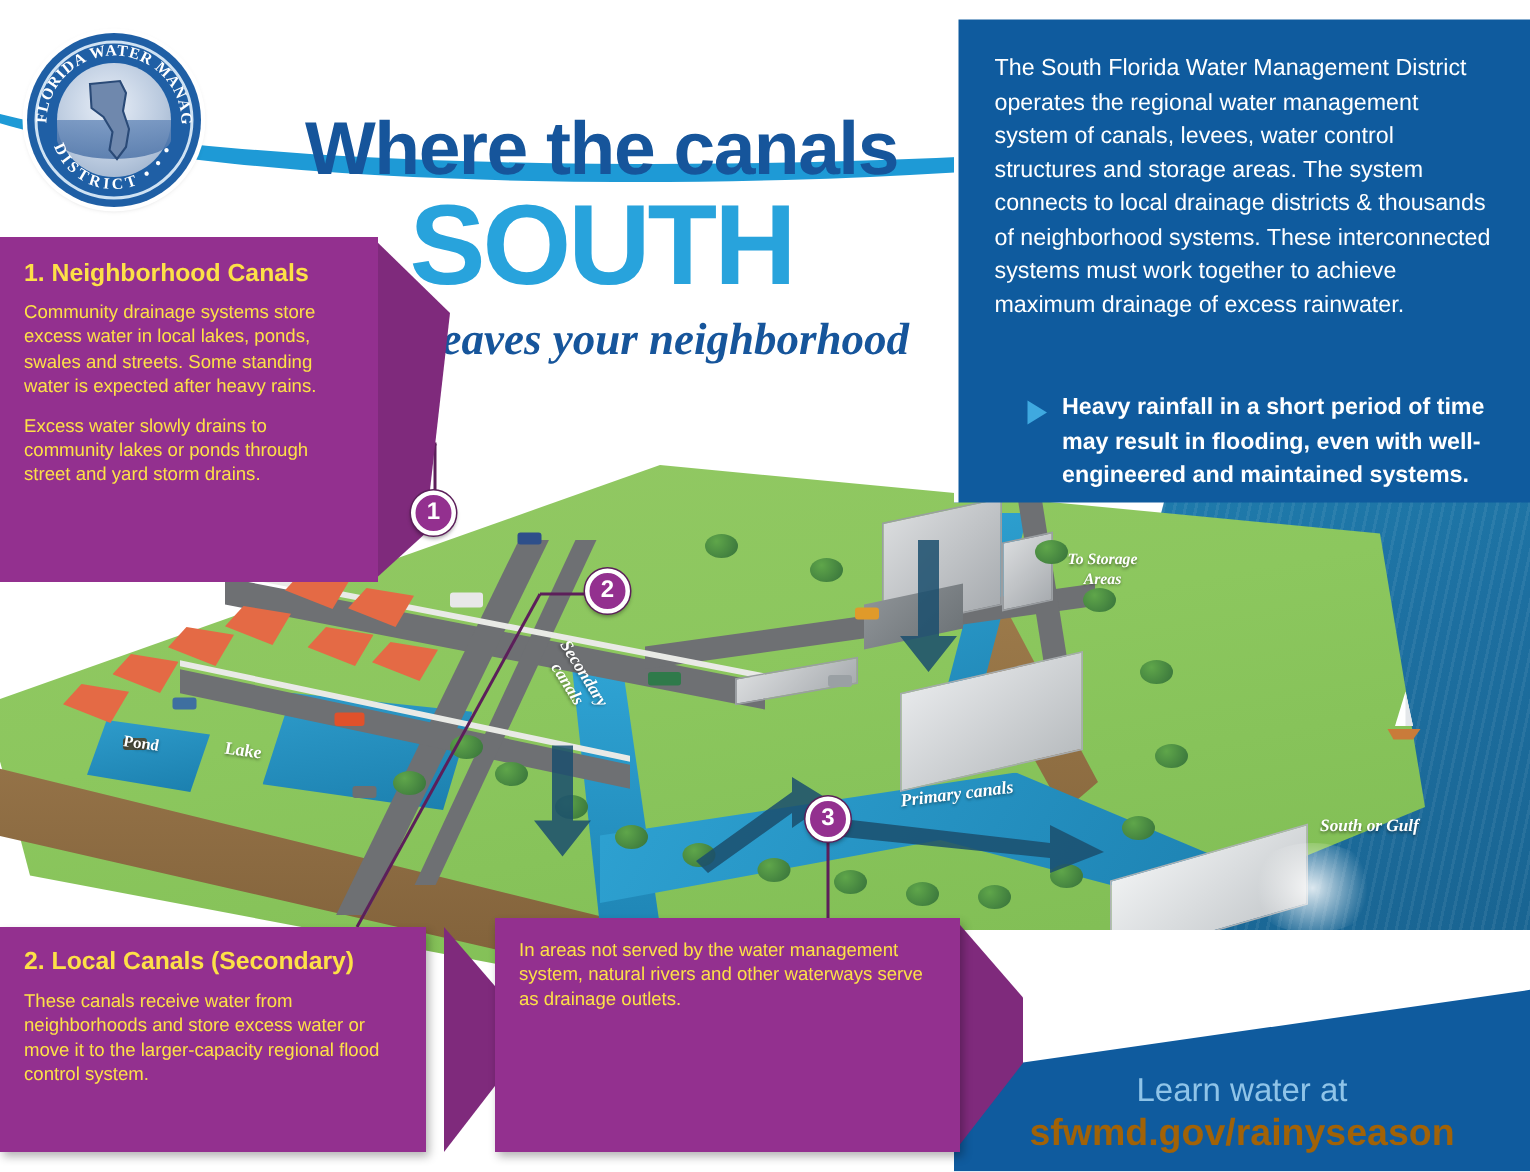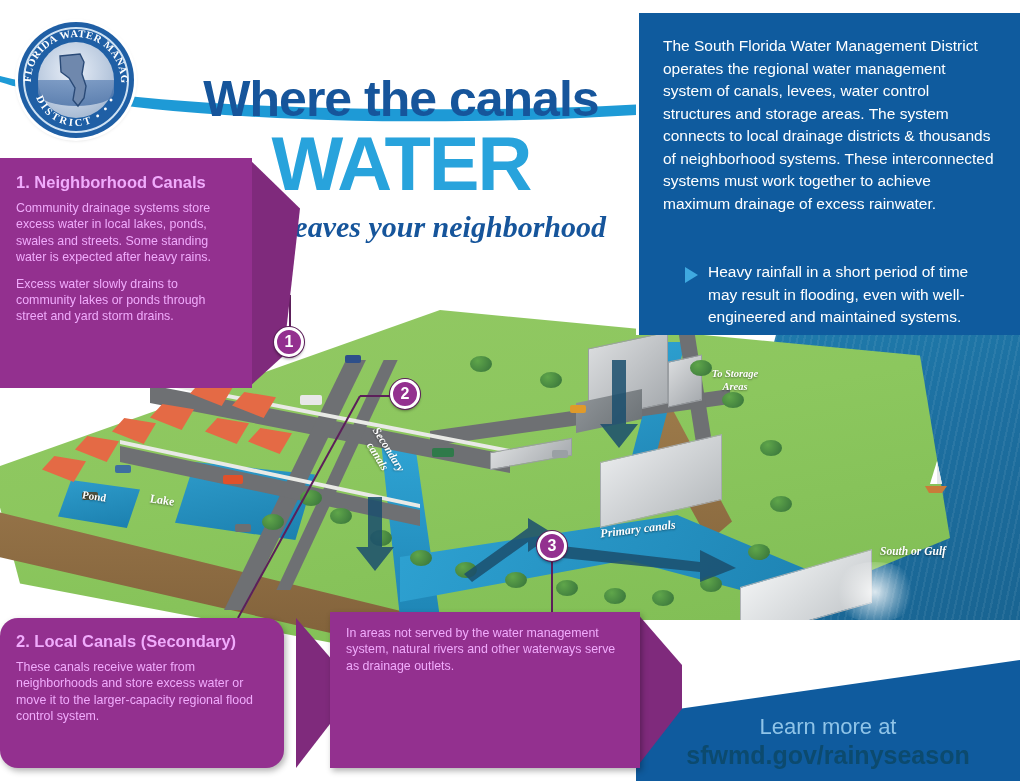--- a/index.html
+++ b/index.html
@@ -39,29 +39,29 @@
 
   
   .rpanel{position:absolute;left:636px;top:10px;width:384px;height:325px;background:#0f5b9e;
           border-left:3px solid #ffffff;border-top:3px solid #ffffff;box-sizing:border-box;}
   .rpanel p{margin:0;color:#ffffff;font-size:15.5px;line-height:22.5px;
             font-family:"Liberation Sans",sans-serif;}
   .rp-body{position:absolute;left:24px;top:22px;right:24px;}
   .rp-bullet{position:absolute;left:46px;top:248px;right:22px;display:flex;gap:10px;}
   .bullet-tri{flex:0 0 auto;margin-top:6px;width:0;height:0;border-left:13px solid #3fa9e0;
               border-top:8px solid transparent;border-bottom:8px solid transparent;}
-  .rp-bullet p{font-size:15.5px;line-height:22.5px;}
+  .rp-bullet p{font-size:15.5px;line-height:22.5px;font-weight:bold;}
 
   
   .bpanel{position:absolute;left:636px;top:620px;width:384px;height:161px;background:#0f5b9e;}
   .bpanel-cut{position:absolute;left:636px;top:620px;width:384px;height:95px;
         background:#ffffff;clip-path:polygon(0 0,100% 0,100% 42%,0 100%);}
   .learn{position:absolute;left:636px;top:714px;width:384px;text-align:center;}
   .learn .l1{color:#8fc4e8;font-size:22px;line-height:26px;font-family:"Liberation Sans",sans-serif;}
-  .learn .l2{color:#0c4a6e;font-size:25px;line-height:30px;font-weight:bold;
+  .learn .l2{color:#a16207;font-size:25px;line-height:30px;font-weight:bold;
         font-family:"Liberation Sans",sans-serif;}
 
   
   .map{position:absolute;left:0;top:300px;width:1020px;height:420px;overflow:hidden;}
   .sea{position:absolute;left:690px;top:0px;width:340px;height:360px;
        background:linear-gradient(160deg,#1f7fb0 0%,#1d6fa0 45%,#18628f 100%);
        clip-path:polygon(28% 0%,100% 0%,100% 100%,0% 100%);}
   .sea-tex{position:absolute;inset:0;opacity:.35;
        background:repeating-linear-gradient(102deg,rgba(255,255,255,.18) 0 2px,rgba(255,255,255,0) 2px 7px);}
   .land{position:absolute;left:-40px;top:10px;width:1000px;height:380px;
@@ -112,33 +112,33 @@
        background:radial-gradient(circle,rgba(255,255,255,.85),rgba(255,255,255,0) 68%);}
   .boat{position:absolute;left:920px;top:160px;width:30px;height:36px;}
 
   .mlabel{position:absolute;color:#ffffff;font-weight:bold;
        font-family:"Liberation Serif",serif;font-style:italic;
        text-shadow:0 1px 2px rgba(0,0,0,.45);white-space:pre-line;text-align:center;}
 
   .arrow{position:absolute;fill:#1b4f6e;opacity:.85;}
 
   
-  .cb{position:absolute;background:#93308f;color:#f0abfc;box-sizing:border-box;
+  .cb{position:absolute;background:#93308f;color:#fde047;box-sizing:border-box;
       box-shadow:2px 3px 6px rgba(0,0,0,.3);}
   .cb h3{margin:0 0 8px 0;font-size:16.5px;font-weight:bold;line-height:20px;
       font-family:"Liberation Sans",sans-serif;}
   .cb p{margin:0 0 10px 0;font-size:12.4px;line-height:16.4px;
       font-family:"Liberation Sans",sans-serif;}
   .cb p:last-child{margin-bottom:0;}
 
   #box1{left:0;top:158px;width:252px;height:230px;padding:14px 16px 12px 16px;
         clip-path:polygon(0 0,100% 0,100% 100%,0 100%);}
   #box1-tail{position:absolute;left:248px;top:158px;width:52px;height:230px;background:#7f2a7c;
         clip-path:polygon(0 0,100% 22%,68% 86%,0 100%);}
-  #box2{left:0;top:618px;width:284px;height:150px;padding:13px 16px 12px 16px;border-radius:18px;}
+  #box2{left:0;top:618px;width:284px;height:150px;padding:13px 16px 12px 16px;}
   #box2-tail{position:absolute;left:296px;top:618px;width:44px;height:150px;background:#7f2a7c;
         clip-path:polygon(0 0,100% 34%,100% 62%,0 100%);}
   #box3{left:330px;top:612px;width:310px;height:156px;padding:13px 16px 12px 16px;}
   #box3-tail{position:absolute;left:636px;top:612px;width:46px;height:156px;background:#7f2a7c;
         clip-path:polygon(0 0,100% 34%,100% 62%,0 100%);}
 
   
   .nc{position:absolute;width:30px;height:30px;border-radius:50%;background:#93308f;
       border:3px solid #ffffff;box-shadow:0 0 0 1px #5c1f5a,0 2px 3px rgba(0,0,0,.4);
       color:#ffffff;font-family:"Liberation Sans",sans-serif;font-weight:bold;font-size:16px;
@@ -271,38 +271,38 @@
         <textPath href="#arcTop" startOffset="50%" text-anchor="middle">SOUTH FLORIDA WATER MANAGEMENT</textPath>
       </text>
       <text font-size="10.5" letter-spacing="2.5">
         <textPath href="#arcBot" startOffset="50%" text-anchor="middle">DISTRICT  •  •  •</textPath>
       </text>
     </svg>
   </div>
 
   <div class="title-wrap">
     <div class="t1">Where the canals</div>
-    <div class="t2">WATER</div>
+    <div class="t2">SOUTH</div>
     <div class="t3">after it leaves your neighborhood</div>
   </div>
 
   <div class="rpanel">
     <div class="rp-body">
       <p>The South Florida Water Management District operates the regional water management system of canals, levees, water control structures and storage areas. The system connects to local drainage districts &amp; thousands of neighborhood systems. These interconnected systems must work together to achieve maximum drainage of excess rainwater.</p>
     </div>
     <div class="rp-bullet">
       <span class="bullet-tri"></span>
       <p>Heavy rainfall in a short period of time may result in flooding, even with well-engineered and maintained systems.</p>
     </div>
   </div>
 
   <div class="bpanel"></div>
   <div class="bpanel-cut"></div>
   <div class="learn">
-    <div class="l1">Learn more at</div>
+    <div class="l1">Learn water at</div>
     <div class="l2">sfwmd.gov/rainyseason</div>
   </div>
 
   <div class="leader" style="left:289px;top:296px;width:2px;height:46px;"></div>
   <div class="leader" style="left:260px;top:295px;width:31px;height:2px;"></div>
   <svg style="position:absolute;left:230px;top:350px;width:180px;height:280px;">
     <line x1="175" y1="46" x2="130" y2="46" stroke="#5c1f5a" stroke-width="2"></line>
     <line x1="130" y1="46" x2="8" y2="268" stroke="#5c1f5a" stroke-width="2"></line>
   </svg>
   <div class="leader" style="left:551px;top:560px;width:2px;height:58px;"></div>

